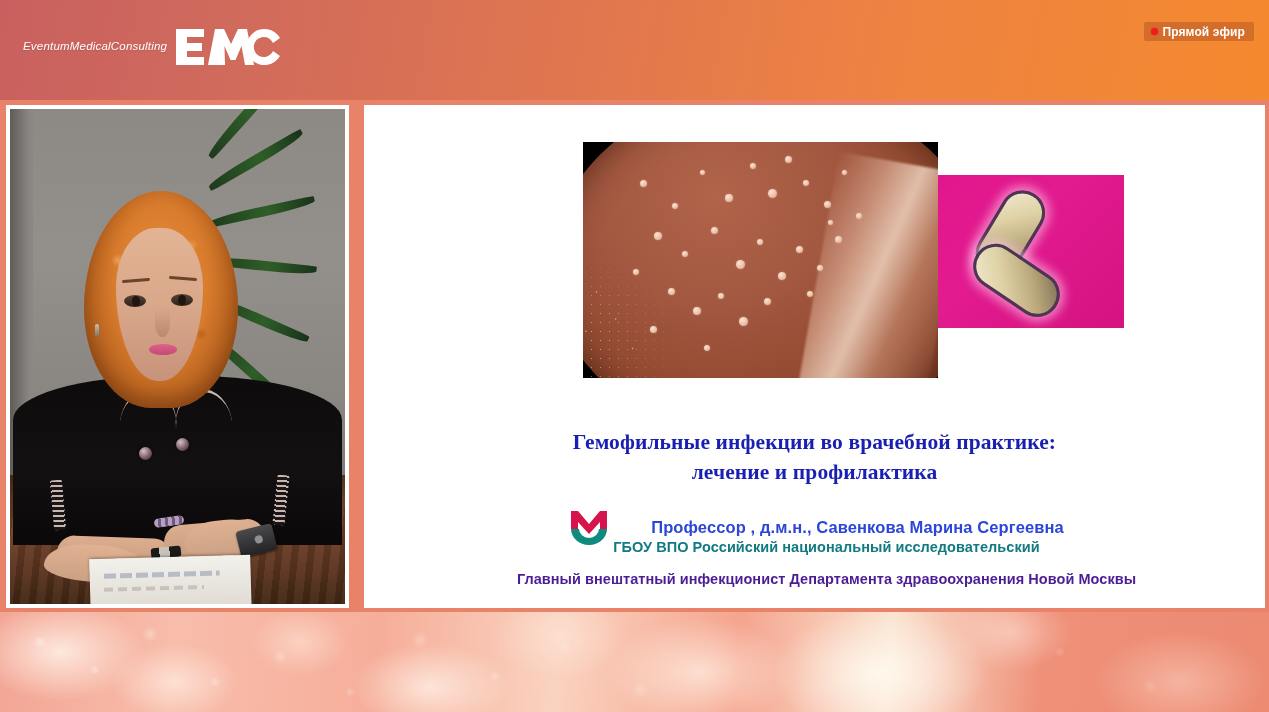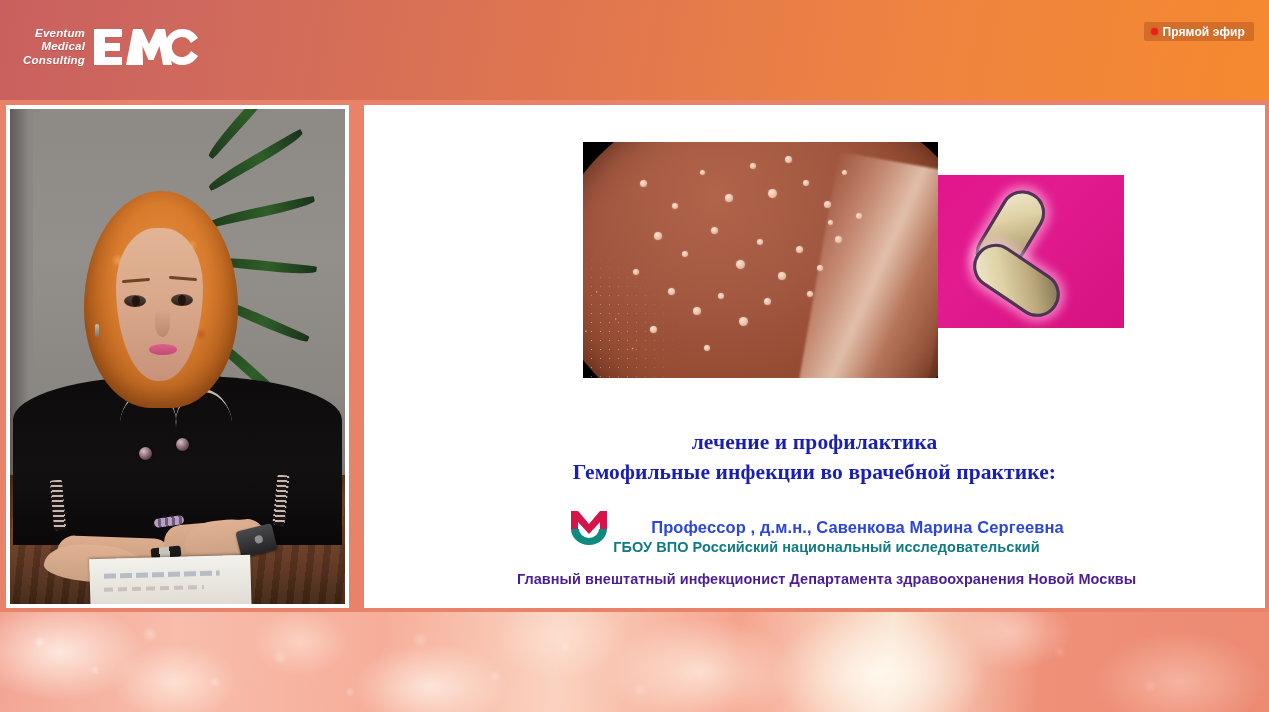--- a/index.html
+++ b/index.html
@@ -23,23 +23,23 @@
     width:1269px; height:100px;
     background:linear-gradient(100deg,#c9605f 0%, #d06a5c 18%, #e0764f 45%, #ee8440 72%, #f5892f 100%);
   }
 
   
   #brand {
     position:absolute; left:23px; top:24px;
     display:flex; align-items:center; gap:7px;
   }
   #brand-words {
-    display:flex; flex-direction:column;
+    display:flex; flex-direction:row;
     align-items:flex-end;
-    font-style:italic; font-weight:700;
+    font-style:italic; font-weight:400;
     font-size:11.5px; line-height:13.5px;
     color:#ffffff; letter-spacing:.2px;
     text-shadow:0 1px 1px rgba(0,0,0,.12);
   }
   #brand-mark {
     position:relative; width:112px; height:46px;
   }
   #brand-mark svg { display:block; }
 
   
@@ -494,22 +494,22 @@
       <span class="colony" style="left:63%;  top:63%; width:6px;  height:6px;"></span>
       <span class="colony" style="left:69%;  top:33%; width:5px;  height:5px;"></span>
     </div>
 
     <div id="micro">
       <div class="bacillus" id="bac-1"></div>
       <div class="bacillus" id="bac-2"></div>
     </div>
 
     <div id="slide-title">
+      <div>Гемофильные инфекции во врачебной практике:</div>
       <div>лечение и профилактика</div>
-      <div>Гемофильные инфекции во врачебной практике:</div>
     </div>
 
     <div id="presenter-row">
       <span id="uni-logo">
         <svg width="48" height="48" viewBox="0 0 48 48" aria-hidden="true">
           <path d="M6 26 V8 h7 l11 13 L35 8 h7 v18 h-7 V19 l-11 12 L13 19 v7 Z" fill="#d6134a"></path>
           <path d="M6 26 a18 16 0 0 0 36 0 h-8 a10 9 0 0 1 -20 0 Z" fill="#0e8a7e"></path>
         </svg>
       </span>
       <span id="presenter-name">Профессор , д.м.н.,   Савенкова Марина Сергеевна</span>

